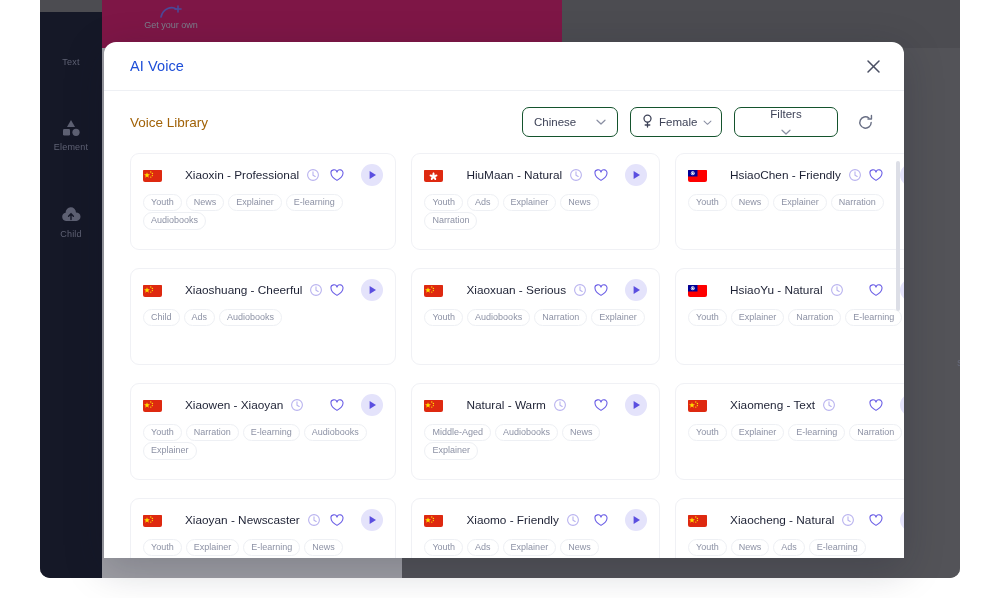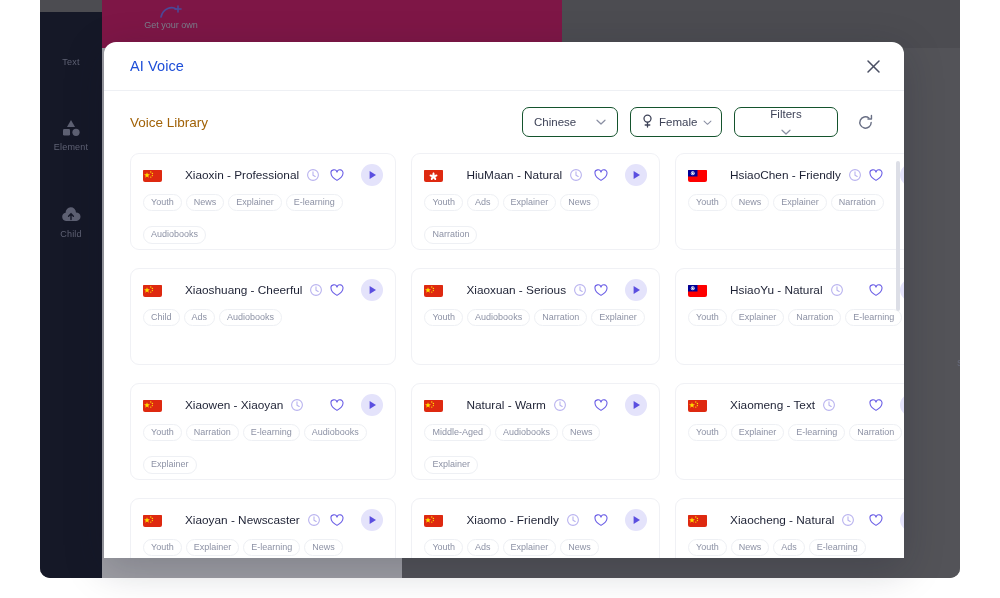--- a/index.html
+++ b/index.html
@@ -233,21 +233,21 @@
     align-items: center;
     justify-content: center;
     flex: 0 0 auto;
     margin-left: 10px;
     cursor: pointer;
   }
   .tags {
     margin-top: 9px;
     display: flex;
     flex-wrap: wrap;
-    gap: 15px 4px;
+    gap: 1px 4px;
   }
   .tag {
     border: 1px solid #eef0f4;
     border-radius: 9px;
     font-size: 9px;
     color: #8d92a5;
     padding: 2px 7px 3px;
     white-space: nowrap;
     line-height: 1.15;
   }

